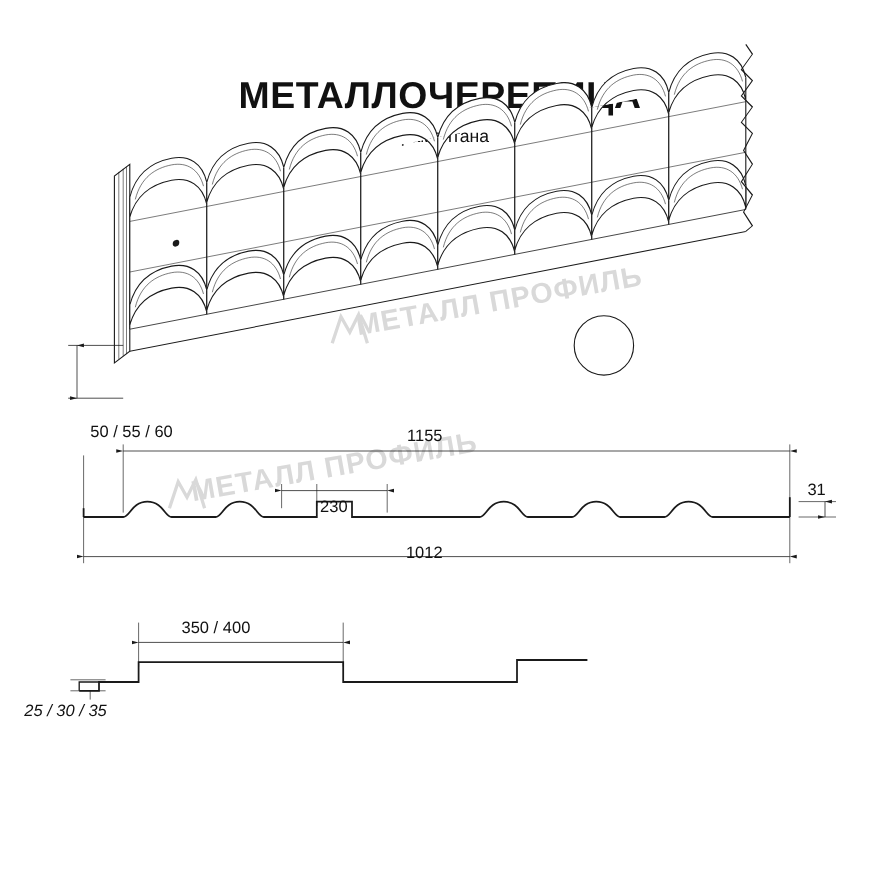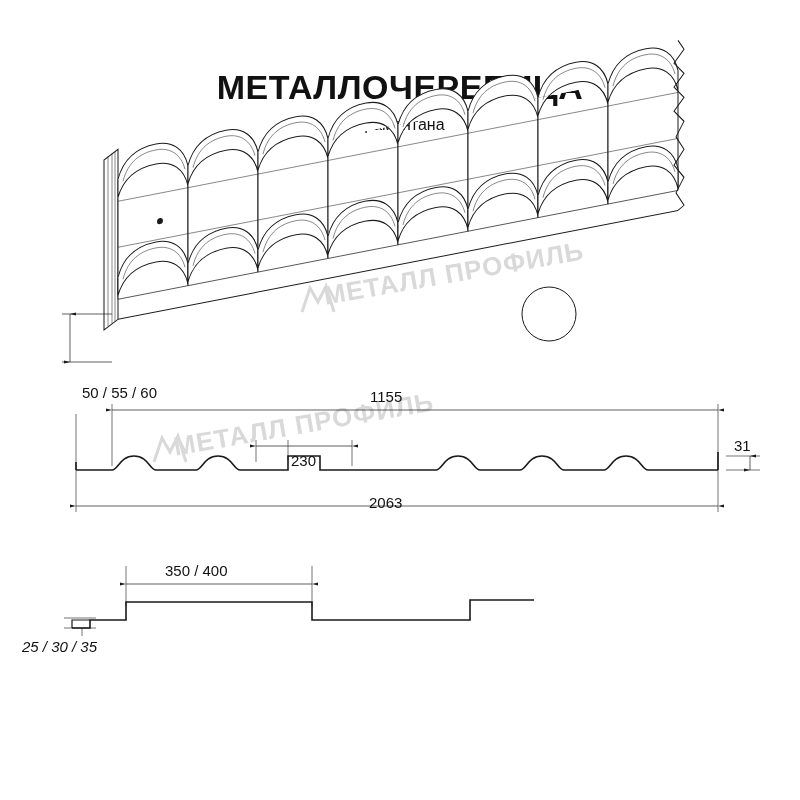--- a/index.html
+++ b/index.html
@@ -228,15 +228,15 @@
       <line x1="82" y1="628" x2="82" y2="636" stroke="#1a1a1a" stroke-width="0.6"></line>
       <line x1="64" y1="618" x2="96" y2="618" stroke="#1a1a1a" stroke-width="0.6"></line>
     </g>
   </g>
 </svg>
 
 <div class="dim-label" style="left:82px; top:370px;margin-top:14px;">50 / 55 / 60</div>
 <div class="dim-label" style="left:370px; top:388px;text-align:center;">1155</div>
 <div class="dim-label" style="left:291px; top:428px;margin-top:24px;">230</div>
 <div class="dim-label" style="left:734px; top:437px;">31</div>
-<div class="dim-label" style="left:369px; top:494px;">2063</div>
+<div class="dim-label" style="left:369px; top:494px;">1012</div>
 <div class="dim-label" style="left:165px; top:562px;">350 / 400</div>
 <div class="dim-label" style="left:22px; top:638px;font-style:italic;">25 / 30 / 35</div>
 
 </body></html>

